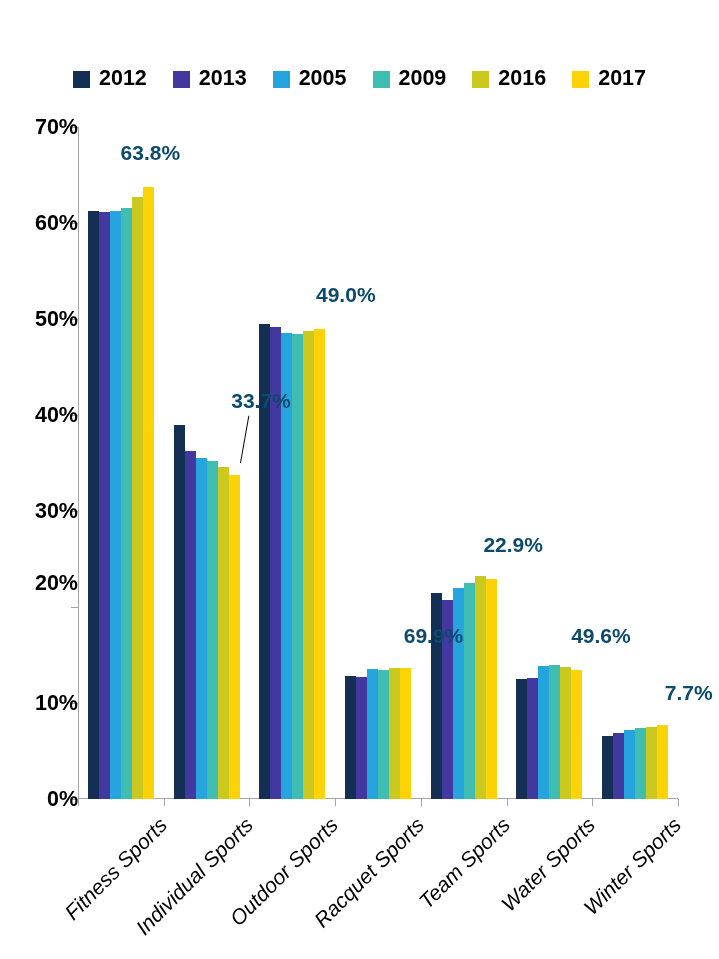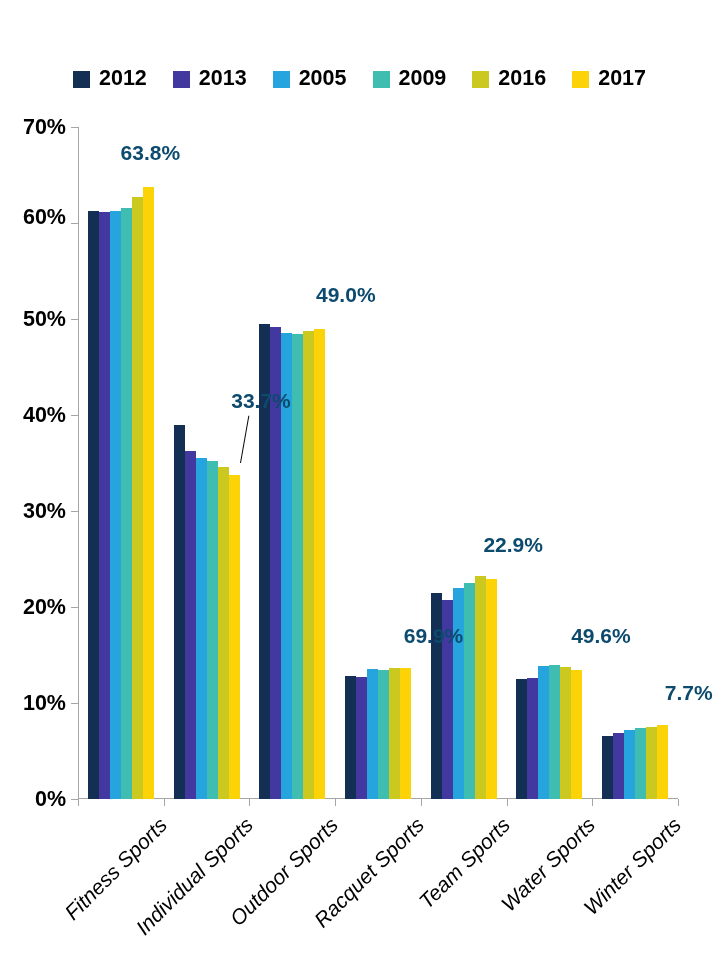--- a/index.html
+++ b/index.html
@@ -79,21 +79,20 @@
   .ytick {
     position: absolute;
     left: -7px;
     width: 7px;
     height: 1px;
     background: #a6a6a6;
   }
   .ytick-label {
     position: absolute;
     right: 100%;
-    margin-right: 12px;
     transform: translateY(-50%);
     font-size: 21.5px;
     font-weight: bold;
     color: #000000;
     white-space: nowrap;
   }
   .xtick {
     position: absolute;
     bottom: -7px;
     width: 1px;
@@ -189,29 +188,29 @@
     </div>
 
   <div id="plot">
     <div class="axis-line-v"></div>
     <div class="axis-line-h"></div>
   <div class="ytick" style="top: 672px;"></div>
       <div class="ytick-label" style="top: 672px;">0%</div>
       <div class="ytick" style="top: 576px;"></div>
       <div class="ytick-label" style="top: 576px;">10%</div>
       <div class="ytick" style="top: 480px;"></div>
-      <div class="ytick-label" style="top: 480px;">20%</div>
+      <div class="ytick-label" style="top: 456px;">20%</div>
       <div class="ytick" style="top: 384px;"></div>
       <div class="ytick-label" style="top: 384px;">30%</div>
       <div class="ytick" style="top: 288px;"></div>
       <div class="ytick-label" style="top: 288px;">40%</div>
       <div class="ytick" style="top: 192px;"></div>
       <div class="ytick-label" style="top: 192px;">50%</div>
       <div class="ytick" style="top: 96px;"></div>
-      <div class="ytick-label" style="top: 90px;">60%</div>
+      <div class="ytick-label" style="top: 96px;">60%</div>
       <div class="ytick" style="top: 0px;"></div>
       <div class="ytick-label" style="top: 0px;">70%</div>
       <div class="xtick" style="left: 0px;"></div>
       <div class="xtick" style="left: 86px;"></div>
       <div class="xtick" style="left: 171px;"></div>
       <div class="xtick" style="left: 257px;"></div>
       <div class="xtick" style="left: 343px;"></div>
       <div class="xtick" style="left: 429px;"></div>
       <div class="xtick" style="left: 514px;"></div>
       <div class="xtick" style="left: 600px;"></div>

